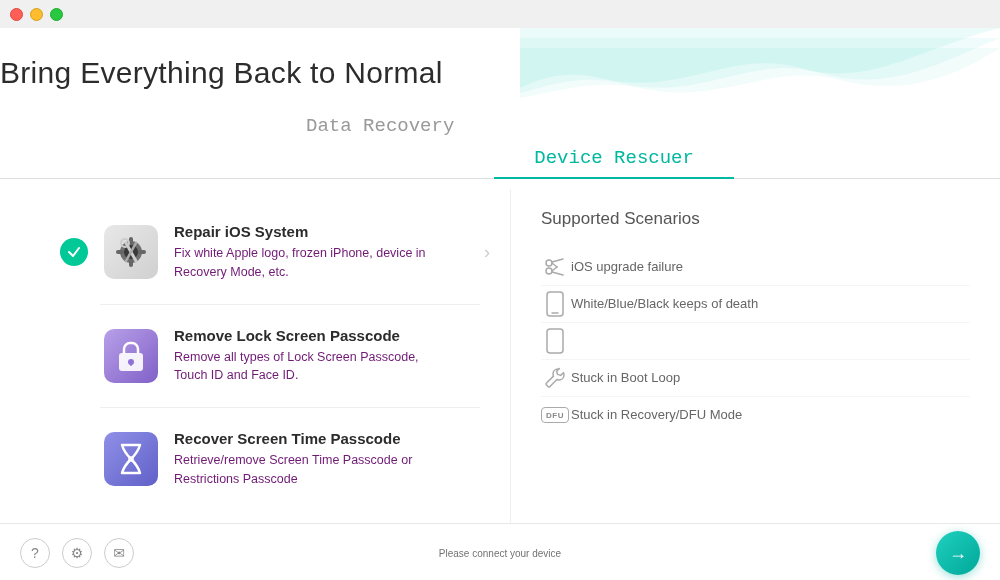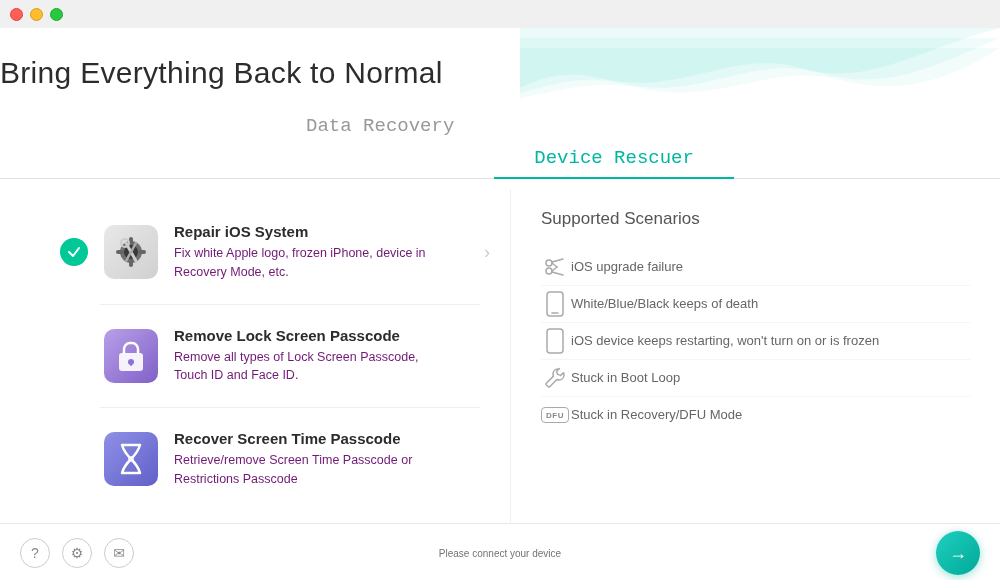--- a/index.html
+++ b/index.html
@@ -393,21 +393,20 @@
       </div>
       <span class="scenario-text">White/Blue/Black keeps of death</span>
     </div>
 
     <div class="scenario-item">
       <div class="scenario-icon">
         <svg width="18" height="26" viewBox="0 0 18 26" fill="none" xmlns="http://www.w3.org/2000/svg">
           <rect x="1" y="1" width="16" height="24" rx="3" stroke="#aaa" stroke-width="1.5"></rect>
         </svg>
       </div>
-      <span class="scenario-text">iOS device keeps restarting, won't turn on or is frozen</span>
     </div>
 
     <div class="scenario-item">
       <div class="scenario-icon">
         <svg width="22" height="22" viewBox="0 0 22 22" fill="none" xmlns="http://www.w3.org/2000/svg">
           <path d="M14 2C11.2 2 9 4.2 9 7C9 7.8 9.2 8.5 9.5 9.1L2.3 16.3C1.9 16.7 1.9 17.3 2.3 17.7L4.3 19.7C4.7 20.1 5.3 20.1 5.7 19.7L12.9 12.5C13.5 12.8 14.2 13 15 13C17.8 13 20 10.8 20 8C20 7.2 19.8 6.4 19.4 5.7L16.7 8.4L13.6 7.4L12.6 4.3L15.3 1.6C14.9 1.5 14.4 2 14 2Z" stroke="#aaa" stroke-width="1.5" stroke-linecap="round" stroke-linejoin="round"></path>
         </svg>
       </div>
       <span class="scenario-text">Stuck in Boot Loop</span>
     </div>

